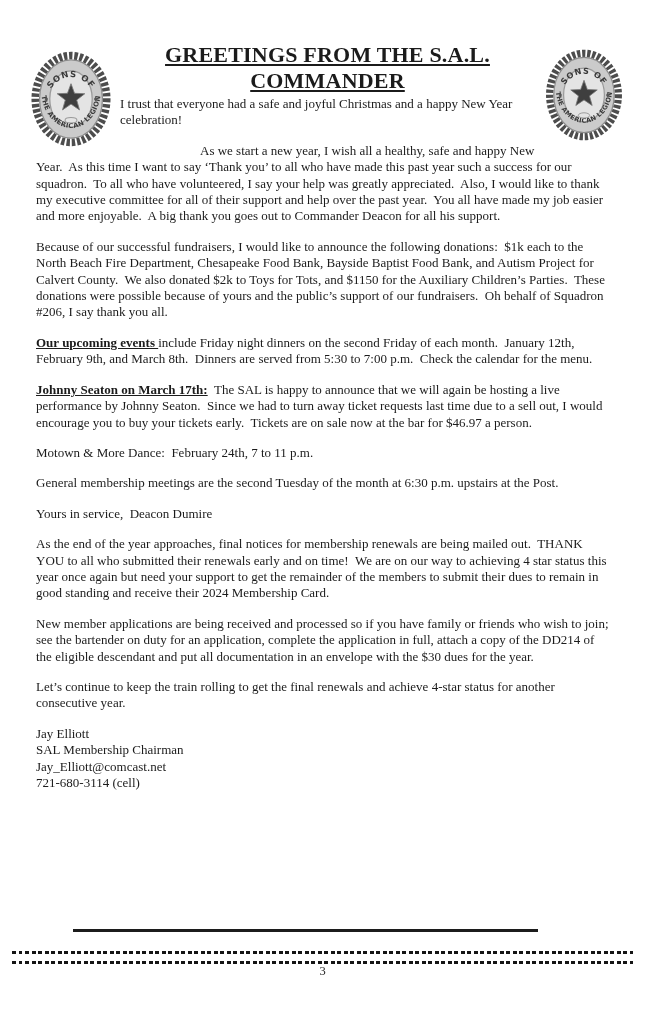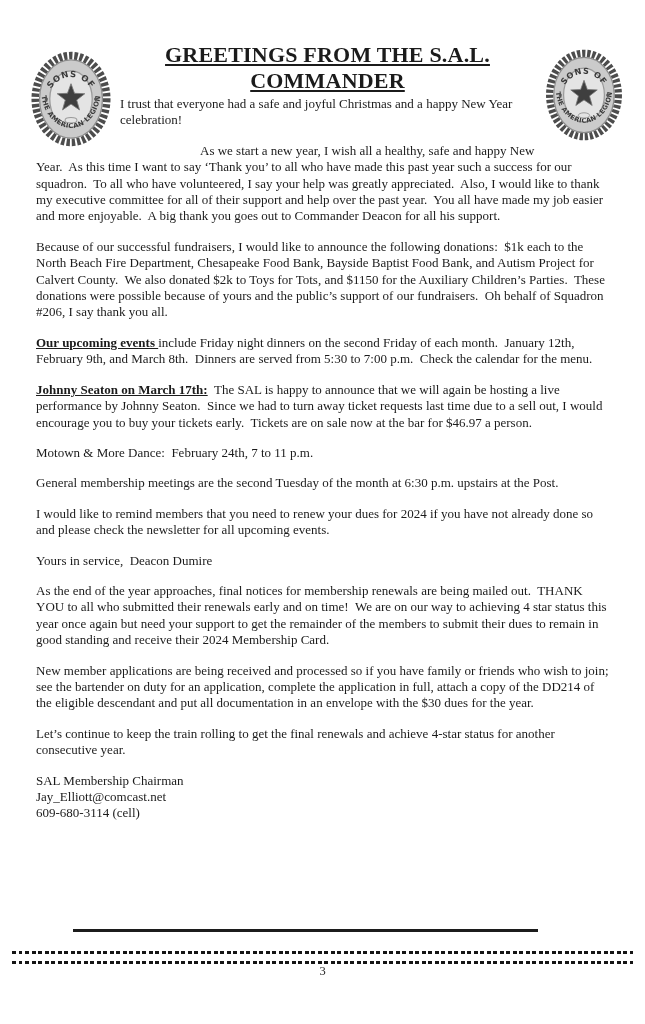--- a/index.html
+++ b/index.html
@@ -116,35 +116,35 @@
   <p class="body-text">Because of our successful fundraisers, I would like to announce the following donations:  $1k each to the North Beach Fire Department, Chesapeake Food Bank, Bayside Baptist Food Bank, and Autism Project for Calvert County.  We also donated $2k to Toys for Tots, and $1150 for the Auxiliary Children’s Parties.  These donations were possible because of yours and the public’s support of our fundraisers.  Oh behalf of Squadron #206, I say thank you all.</p>
 
   <p class="body-text"><span class="lead-bu">Our upcoming events </span><span>include Friday night dinners on the second Friday of each month.  January 12th, February 9th, and March 8th.  Dinners are served from 5:30 to 7:00 p.m.  Check the calendar for the menu.</span></p>
 
   <p class="body-text"><span class="lead-bu">Johnny Seaton on March 17th:</span><span>  The SAL is happy to announce that we will again be hosting a live performance by Johnny Seaton.  Since we had to turn away ticket requests last time due to a sell out, I would encourage you to buy your tickets early.  Tickets are on sale now at the bar for $46.97 a person.</span></p>
 
   <p class="body-text">Motown &amp; More Dance:  February 24th, 7 to 11 p.m.</p>
 
   <p class="body-text">General membership meetings are the second Tuesday of the month at 6:30 p.m. upstairs at the Post.</p>
 
-  <p class="body-text">I would like to remind members that you need to renew your dues for 2024 if you have not already done so and please check the newsletter for all upcoming events.</p>
 
   <p class="body-text">Yours in service,  Deacon Dumire</p>
 
 
   <p class="body-text">As the end of the year approaches, final notices for membership renewals are being mailed out.  THANK YOU to all who submitted their renewals early and on time!  We are on our way to achieving 4 star status this year once again but need your support to get the remainder of the members to submit their dues to remain in good standing and receive their 2024 Membership Card.</p>
 
   <p class="body-text">New member applications are being received and processed so if you have family or friends who wish to join; see the bartender on duty for an application, complete the application in full, attach a copy of the DD214 of the eligible descendant and put all documentation in an envelope with the $30 dues for the year.</p>
 
   <p class="body-text">Let’s continue to keep the train rolling to get the final renewals and achieve 4-star status for another consecutive year.</p>
 
   <div class="signature">
+    <p class="sig-line">Jay Elliott</p>
     <p class="sig-line">SAL Membership Chairman</p>
     <p class="sig-line">Jay_Elliott@comcast.net</p>
-    <p class="sig-line">609-680-3114 (cell)</p>
+    <p class="sig-line">721-680-3114 (cell)</p>
   </div>
 
   <div class="footer-rule"></div>
   <div class="dashed-divider dash-1"></div>
   <div class="dashed-divider dash-2"></div>
   <div class="page-number">3</div>
 
 </div>
 
 </body></html>

